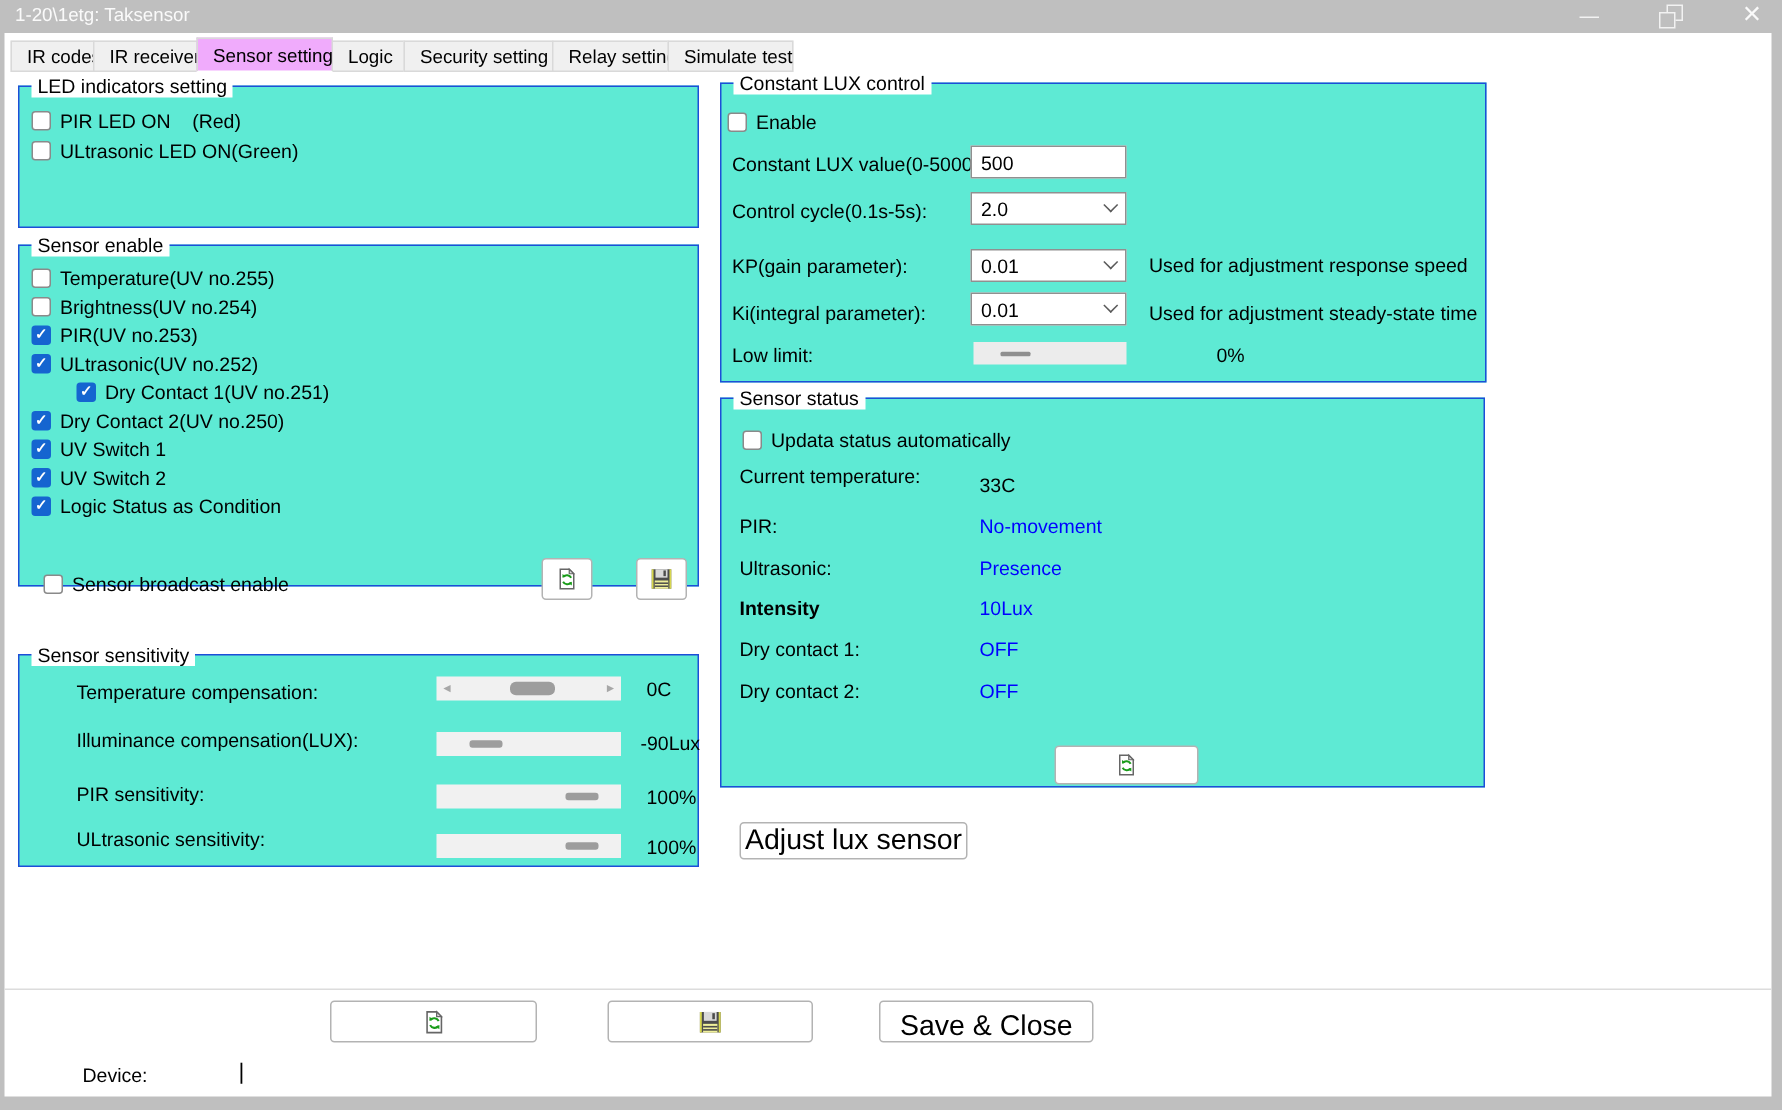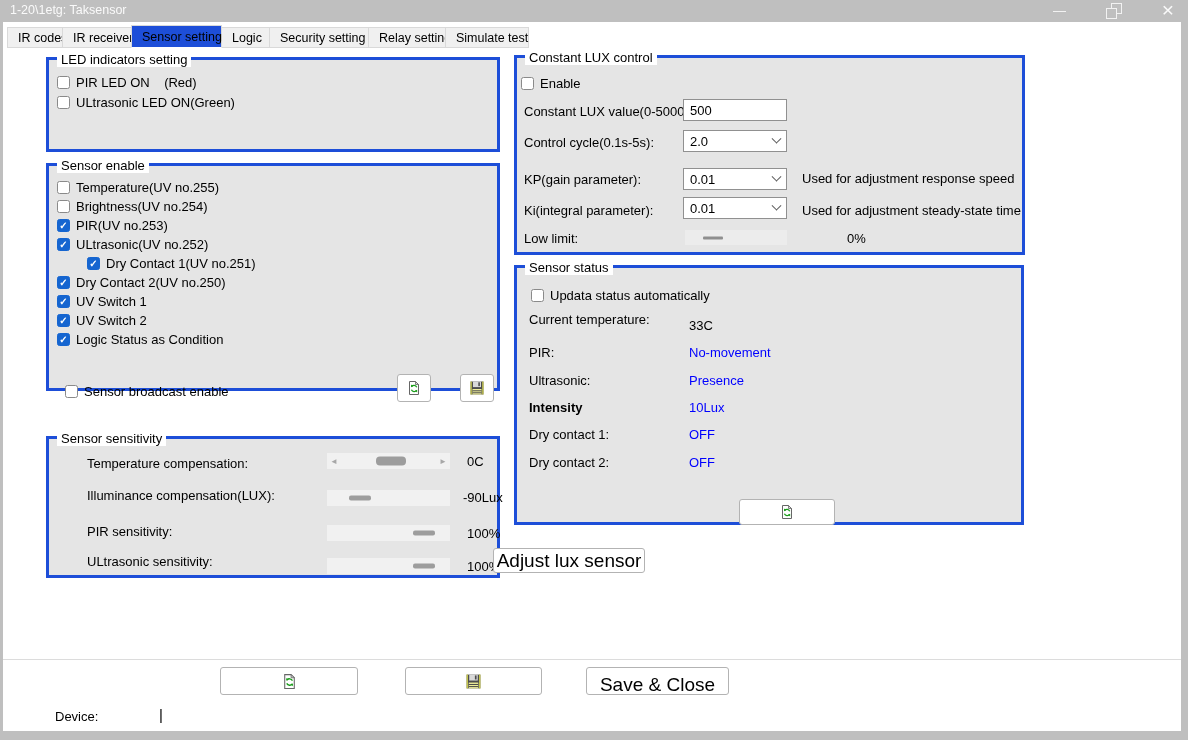--- a/index.html
+++ b/index.html
@@ -20,23 +20,23 @@
   .wbtn-restore::after { content:""; position:absolute; left:0px; bottom:0px; width:9px; height:9px; border:1.4px solid #f2f2f2; background:#bfbfbf; }
   .wbtn-close { font-size:21px; line-height:14px; color:#fafafa; text-align:center; font-weight:300; }
   
   .client { position:absolute; left:3px; top:22px; width:1178px; height:709px; background:#ffffff; }
   
   .tabbar { position:absolute; left:4px; top:3px; height:23px; display:flex; align-items:flex-end; }
   .tab {
     height:21px; margin-top:2px; padding:0 10px; display:flex; align-items:center; justify-content:flex-start;
     background:#f0f0f0; border:1px solid #d9d9d9; margin-right:-1px; font-size:12.5px; cursor:pointer; white-space:pre;
   }
-  .tab.active { height:23px; margin-top:0; background:#1d4ed8; border-bottom:1px solid #ffffff; z-index:2; }
-  
-  .group { position:absolute; border:3px solid #1d4ed8; background:#e5e5e5;margin-left:34px; }
+  .tab.active { height:23px; margin-top:0; background:#f0abfc; border-bottom:1px solid #ffffff; z-index:2; }
+  
+  .group { position:absolute; border:1px solid #1d4ed8; background:#5eead4; }
   .group > .legend { position:absolute; top:-8px; left:8px; background:#fff; padding:0 4px; font-size:13px; }
   
   .cbrow { display:flex; align-items:center; gap:6px; cursor:pointer; }
   .cb { width:13px; height:13px; border:1px solid #8a8a8a; border-radius:2.5px; background:#fff; flex:0 0 13px;
         display:flex; align-items:center; justify-content:center; }
   .cb.checked { background:#1565d0; border-color:#1565d0; }
   .cb.checked::after { content:"\2713"; color:#fff; font-size:10px; line-height:10px; font-weight:bold; }
   .cblabel { white-space:pre; }
   
   .slider { position:relative; background:#f1f1f1; height:16px; }

